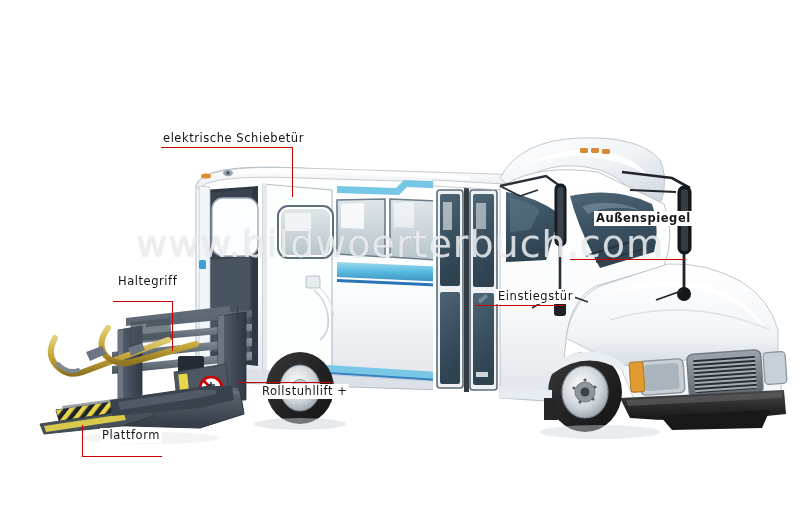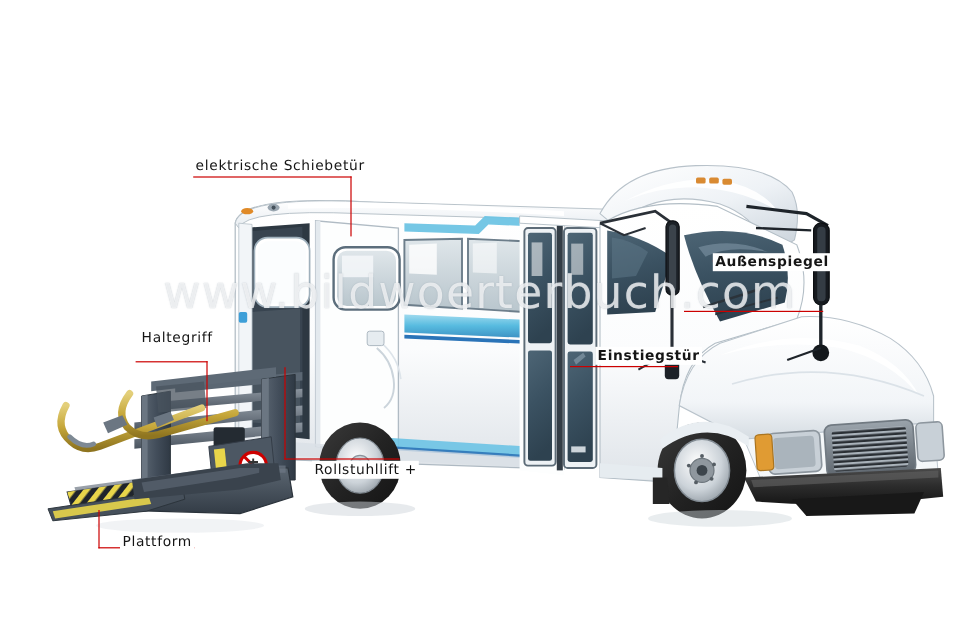--- a/index.html
+++ b/index.html
@@ -369,36 +369,36 @@
   <div class="rule h" style="left:161px; top:147px; width:132px;"></div>
   <div class="rule v" style="left:292px; top:147px; height:50px;"></div>
 
   <div class="callout" style="left:594px; top:211px;font-weight:bold;">
     <span class="txt">Außenspiegel</span>
   </div>
   <div class="rule h" style="left:594px; top:217px; width:96px;"></div>
 
   <div class="rule h" style="left:570px; top:259px; width:116px;"></div>
 
-  <div class="callout" style="left:496px; top:289px;font-weight:bold;">
+  <div class="callout" style="left:496px; top:289px;">
     <span class="txt">Einstiegstür</span>
   </div>
   <div class="rule h" style="left:475px; top:305px; width:90px;"></div>
 
   <div class="callout" style="left:116px; top:274px;">
     <span class="txt">Haltegriff</span>
   </div>
   <div class="rule h" style="left:113px; top:301px; width:60px;"></div>
   <div class="rule v" style="left:172px; top:301px; height:50px;"></div>
 
   <div class="callout" style="left:260px; top:384px;">
     <span class="txt">Rollstuhllift +</span>
   </div>
   <div class="rule h" style="left:237px; top:382px; width:96px;"></div>
   <div class="rule v" style="left:237px; top:306px; height:77px;"></div>
 
-  <div class="callout" style="left:100px; top:444px;">
+  <div class="callout" style="left:100px; top:428px;">
     <span class="txt">Plattform</span>
   </div>
   <div class="rule h" style="left:82px; top:456px; width:80px;"></div>
   <div class="rule v" style="left:82px; top:425px; height:32px;"></div>
 
 </div>
 
 </body></html>

